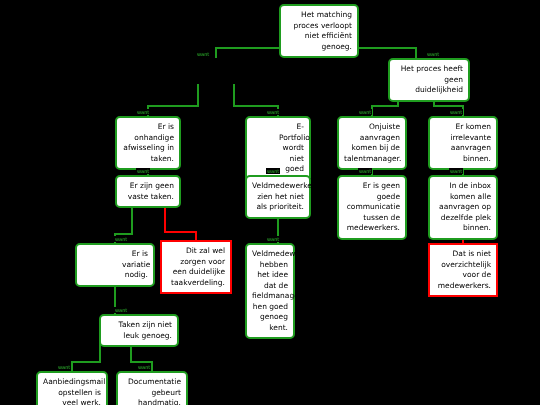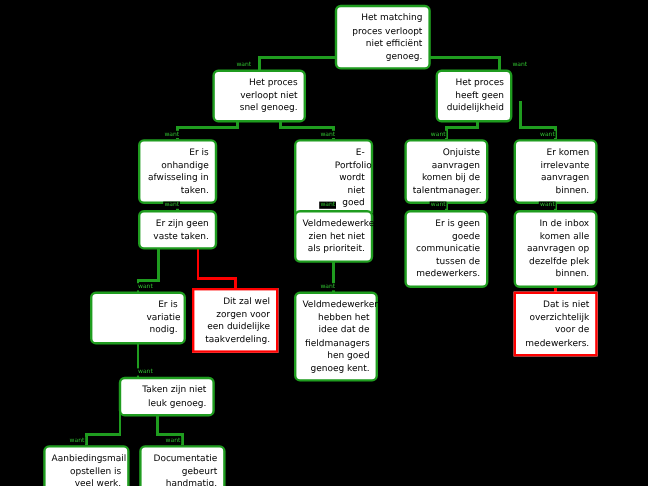--- a/index.html
+++ b/index.html
@@ -50,36 +50,35 @@
 
       <path d="M165,201 L165,232 L196,232 L196,240"></path>
 
       <path d="M463,223 L463,243"></path>
       <path d="M447,236 L463,236"></path>
     </g>
   </svg>
 
   <div class="node" style="left:279px;top:4px;width:80px;">Het matching proces verloopt niet efficiënt genoeg.</div>
 
-  <div class="node" style="left:177px;top:58px;width:78px;">Het proces verloopt niet snel genoeg.</div>
-  <div class="node" style="left:363px;top:58px;width:64px;">Het proces heeft geen duidelijkheid</div>
+  <div class="node" style="left:388px;top:58px;width:82px;">Het proces heeft geen duidelijkheid</div>
 
   <div class="node" style="left:115px;top:116px;width:66px;">Er is onhandige afwisseling in taken.</div>
   <div class="node" style="left:245px;top:116px;width:66px;padding-left:32px;">E-Portfolio wordt niet goed bijgehouden.</div>
   <div class="node" style="left:337px;top:116px;width:70px;">Onjuiste aanvragen komen bij de talentmanager.</div>
   <div class="node" style="left:428px;top:116px;width:70px;">Er komen irrelevante aanvragen binnen.</div>
 
   <div class="node" style="left:115px;top:175px;width:66px;">Er zijn geen vaste taken.</div>
   <div class="node" style="left:245px;top:175px;width:66px;">Veldmedewerkers zien het niet als prioriteit.</div>
   <div class="node" style="left:337px;top:175px;width:70px;">Er is geen goede communicatie tussen de medewerkers.</div>
   <div class="node" style="left:428px;top:175px;width:70px;">In de inbox komen alle aanvragen op dezelfde plek binnen.</div>
 
   <div class="node" style="left:75px;top:243px;width:80px;padding-left:45px;">Er is variatie nodig.</div>
   <div class="node red" style="left:160px;top:240px;width:72px;">Dit zal wel zorgen voor een duidelijke taakverdeling.</div>
-  <div class="node" style="left:245px;top:243px;width:70px;">Veldmedewerkers hebben het idee dat de fieldmanagers hen goed genoeg kent.</div>
+  <div class="node" style="left:245px;top:243px;width:50px;">Veldmedewerkers hebben het idee dat de fieldmanagers hen goed genoeg kent.</div>
   <div class="node red" style="left:428px;top:243px;width:70px;">Dat is niet overzichtelijk voor de medewerkers.</div>
 
   <div class="node" style="left:75px;top:314px;width:80px;margin-left:24px;">Taken zijn niet leuk genoeg.</div>
 
   <div class="node" style="left:36px;top:371px;width:72px;">Aanbiedingsmail opstellen is veel werk.</div>
   <div class="node" style="left:116px;top:371px;width:72px;">Documentatie gebeurt handmatig.</div>
 
   <div class="elabel" style="left:196px;top:51px;">want</div>
   <div class="elabel" style="left:426px;top:51px;">want</div>
   <div class="elabel" style="left:136px;top:109px;">want</div>

